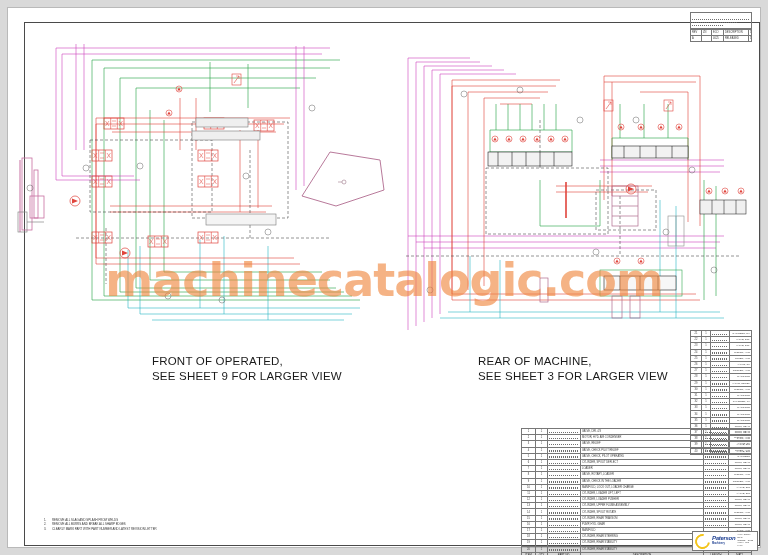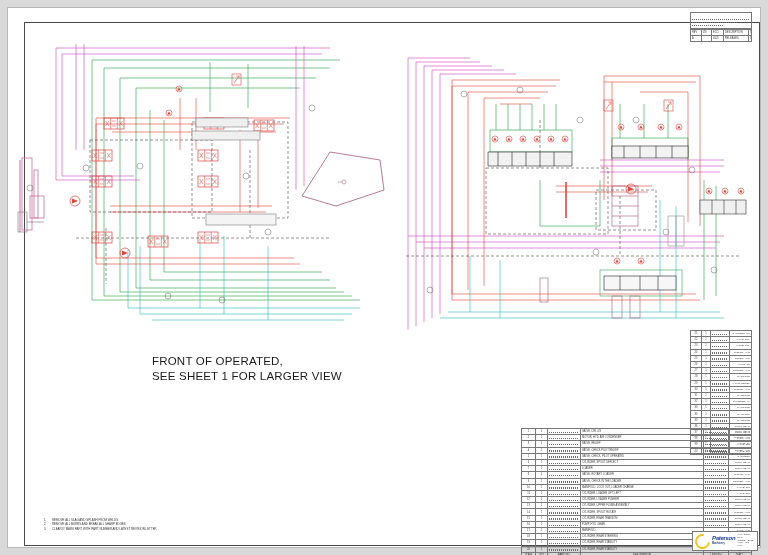--- a/index.html
+++ b/index.html
@@ -468,23 +468,25 @@
         <circle cx="430" cy="290" r="3"></circle>
       </g>
 
       <g stroke="#8a8a8a" fill="none" stroke-width=".6">
         <rect x="668" y="216" width="16" height="30"></rect>
         <line x1="676" y1="216" x2="676" y2="246"></line>
       </g>
     </g>
   </svg>
 
-  <div class="view-caption" style="left:152px;top:354px;"><span>FRONT OF OPERATED,</span><br><span>SEE SHEET 1 FOR LARGER VIEW</span></div>
-
-
+  <div class="view-caption" style="left:152px;top:354px;"><span>FRONT OF OPERATED,</span><br><span>SEE SHEET 9 FOR LARGER VIEW</span></div>
+
+  <div class="view-caption" style="left:478px;top:354px;"><span>REAR OF MACHINE,</span><br><span>SEE SHEET 3 FOR LARGER VIEW</span></div>
+
+  <div id="watermark">machinecatalogic.com</div>
 
   <div id="revblock">
     <div id="revnote">
       <div class="blur" style="height:1.8px;margin:1px 0;"></div>
       <div class="blur" style="height:1.8px;margin:1px 0;"></div>
       <div class="blur mid" style="height:1.8px;margin:1px 0;"></div>
       <div class="blur short" style="height:1.8px;margin:1px 0;"></div>
     </div>
     <table class="grid">
       <tbody>

